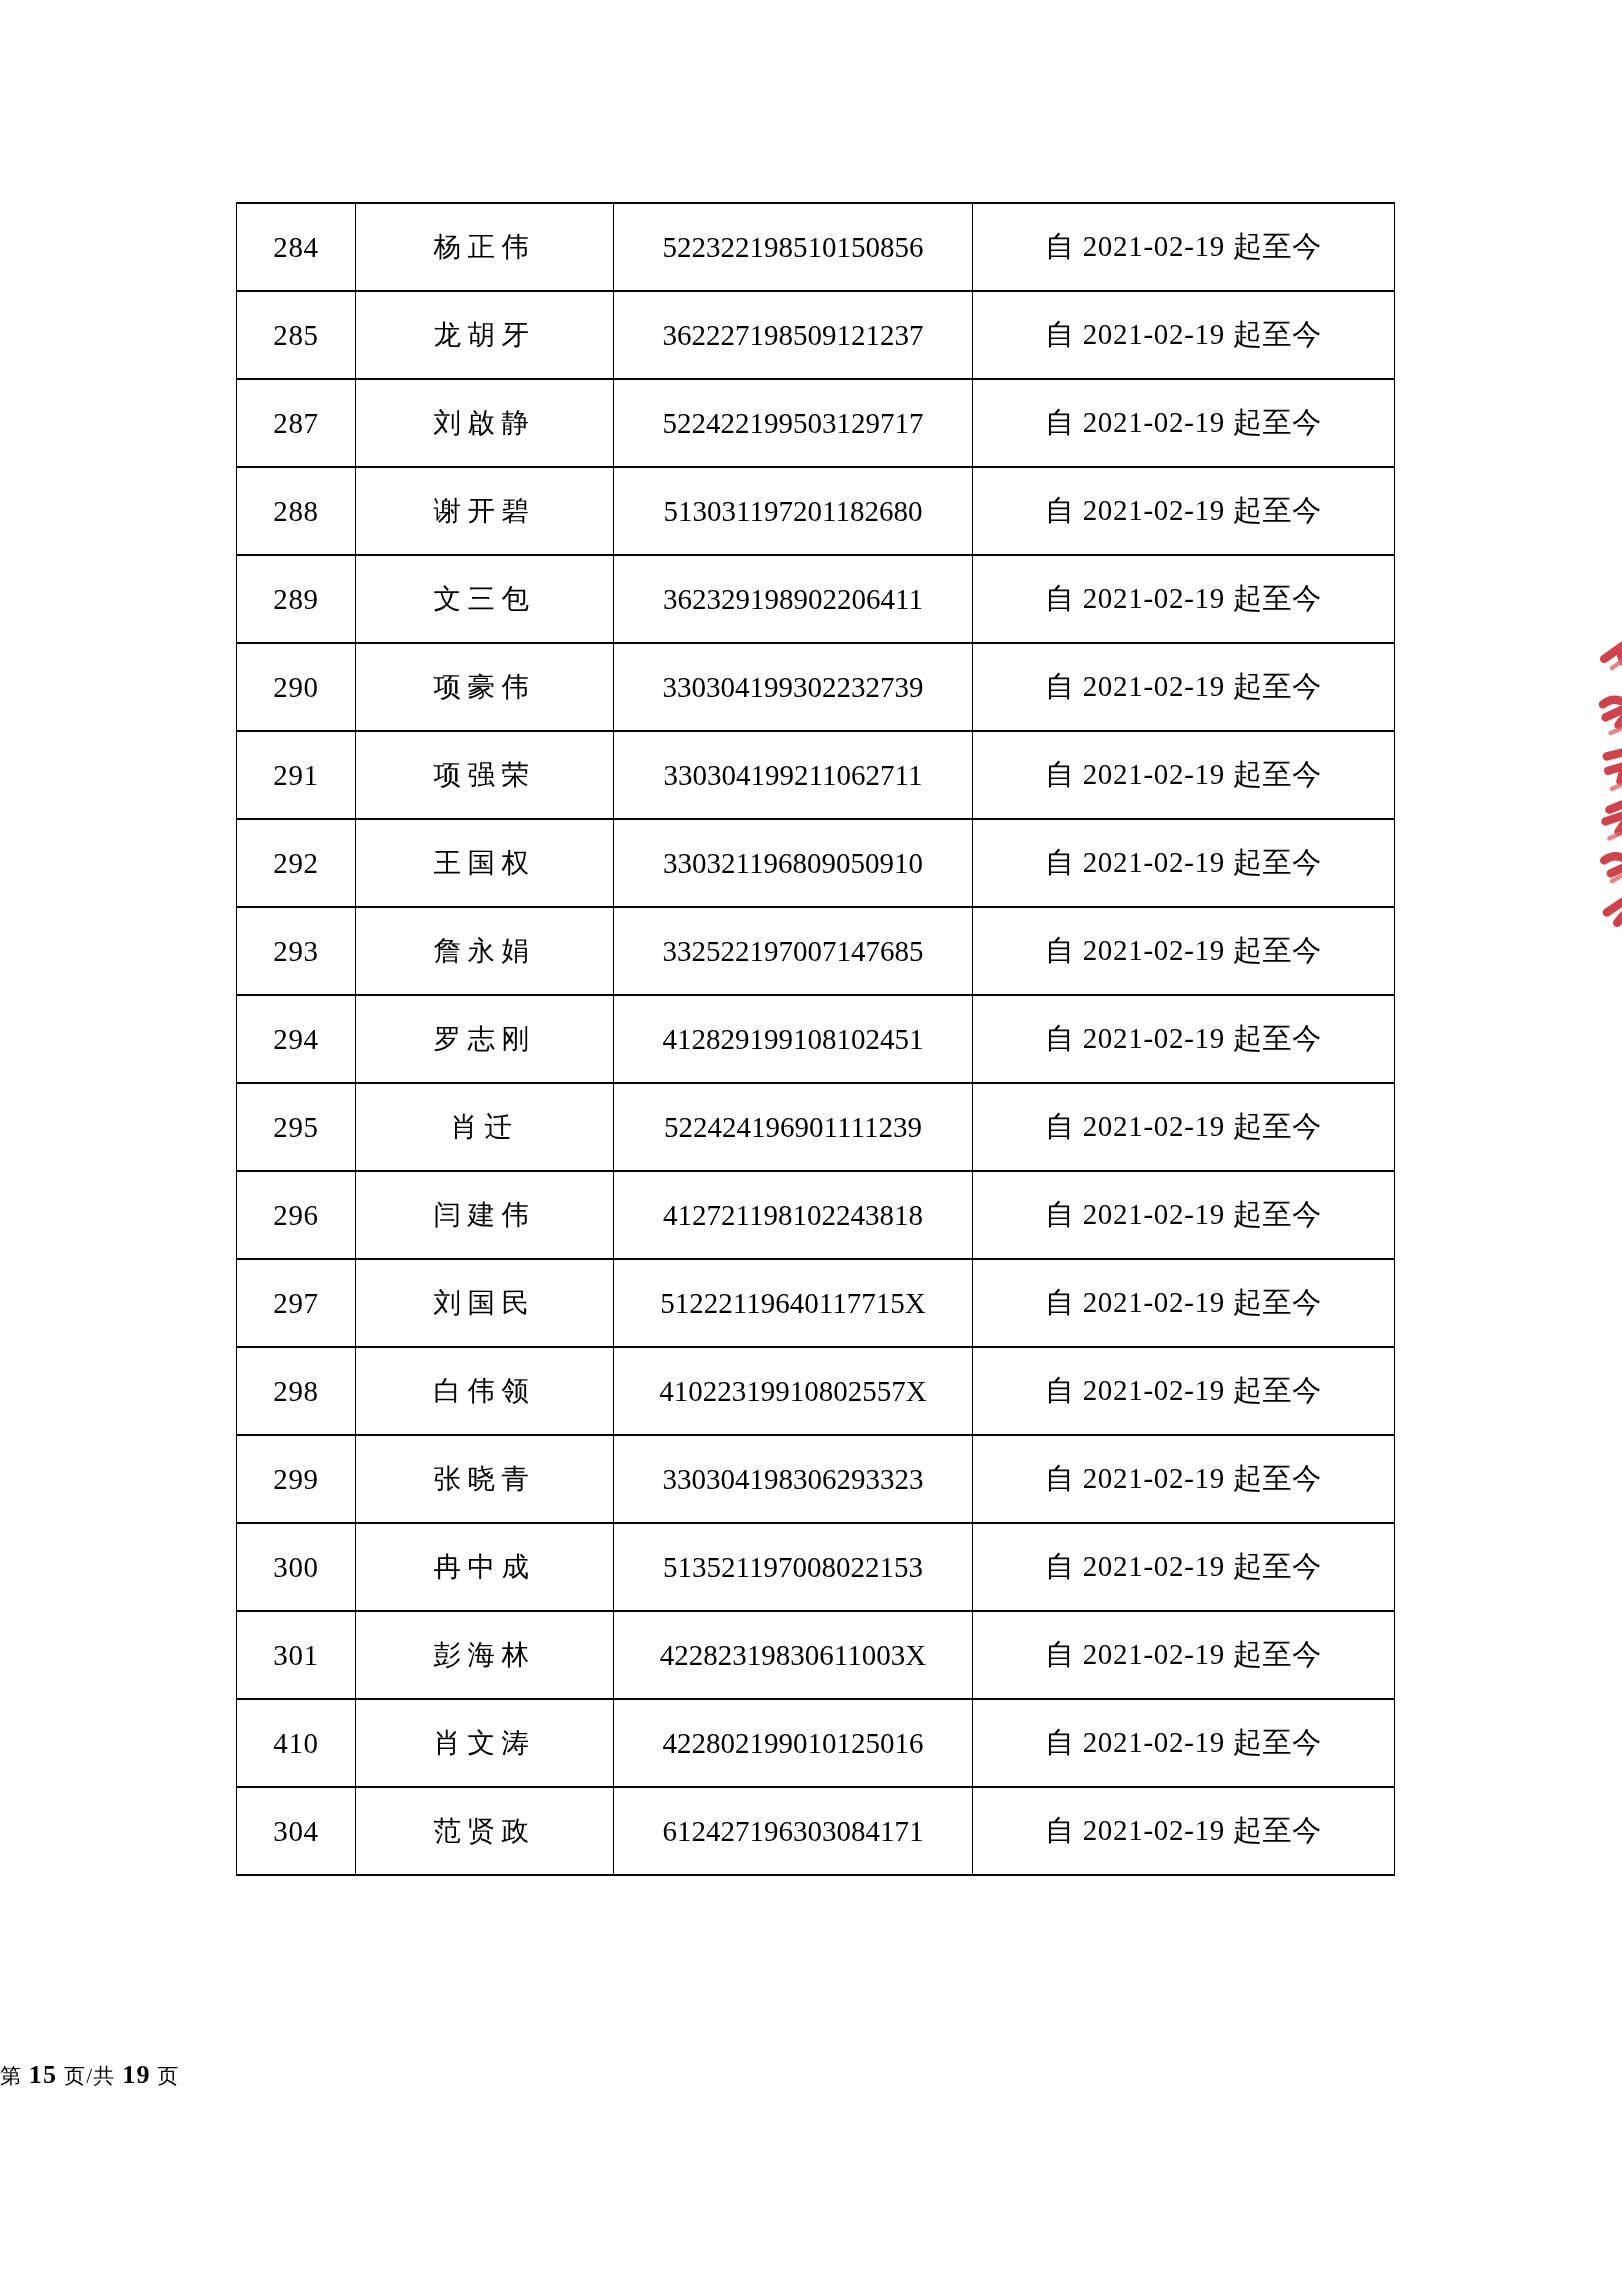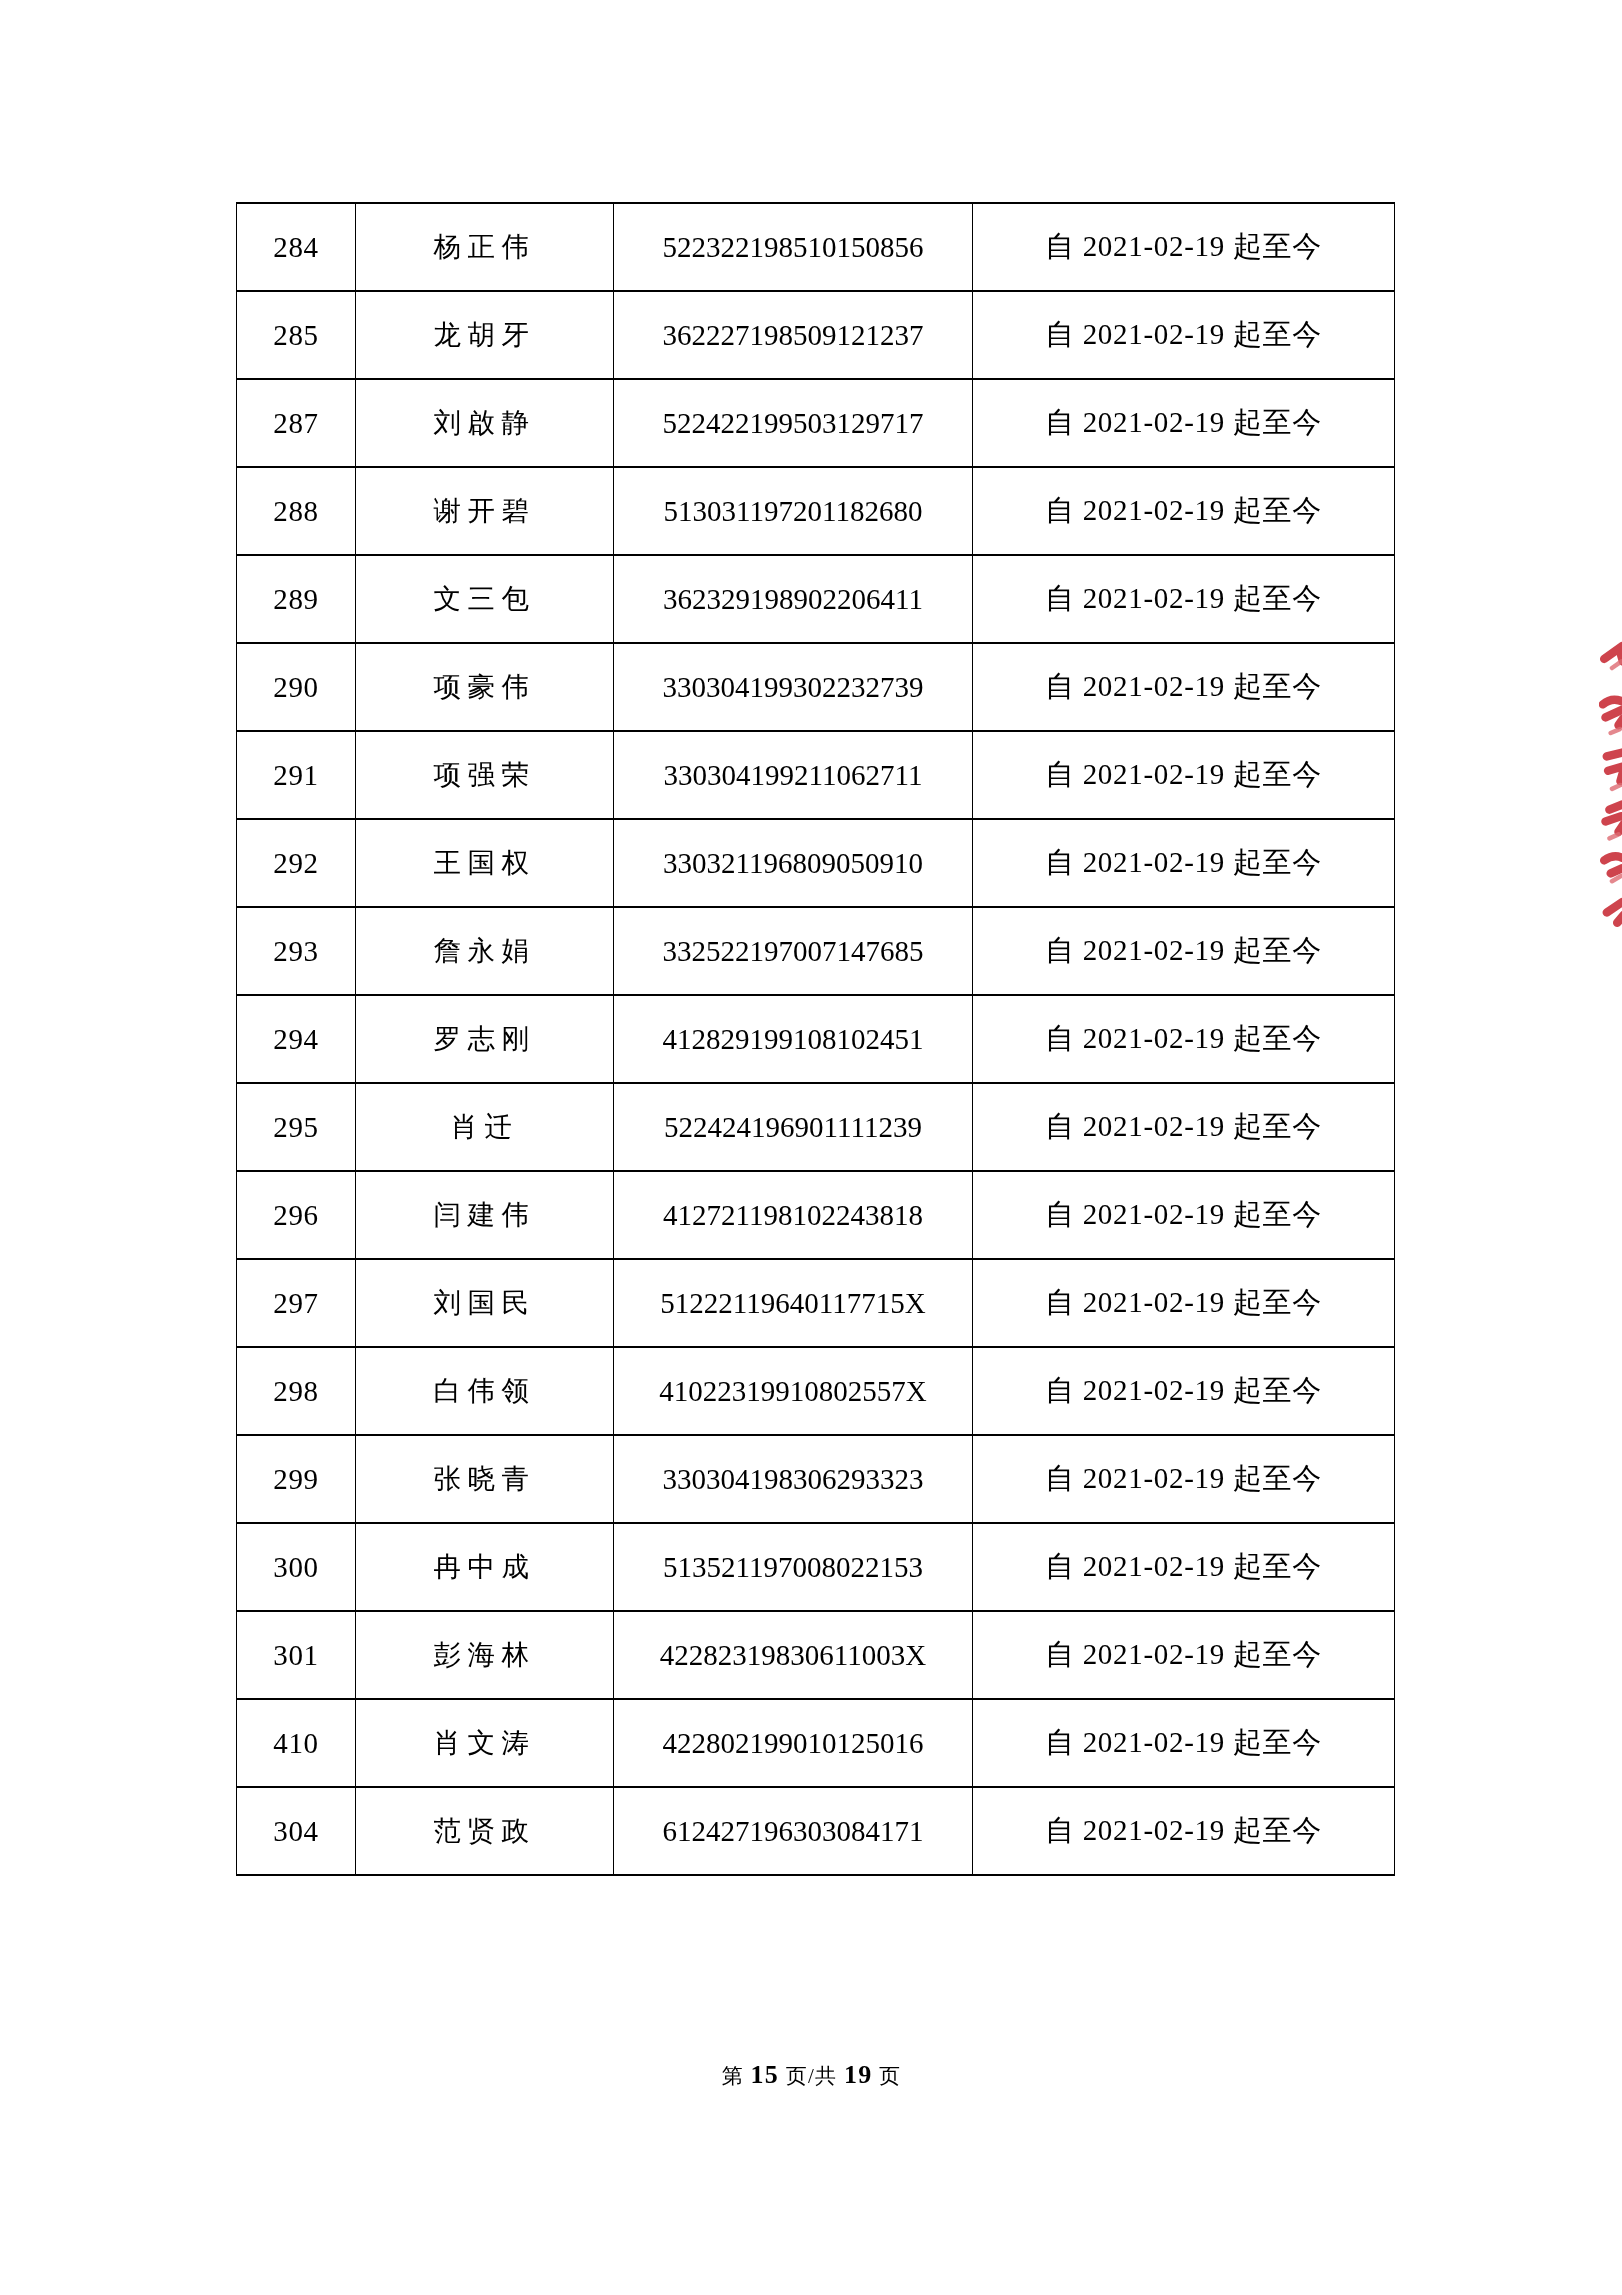--- a/index.html
+++ b/index.html
@@ -54,21 +54,20 @@
   td.c-period {
     font-size: 29px;
     letter-spacing: 0.7px;
     margin-left: 48px;
   }
   .footer {
     position: absolute;
     left: 0;
     top: 2060px;
     width: 1623px;
-    text-align: center;
     font-size: 21px;
     letter-spacing: 1.3px;
     color: #000;
   }
   .footer .num {
     font-weight: bold;
     font-size: 26px;
     padding: 0 6.5px;
   }
   .stamp {

